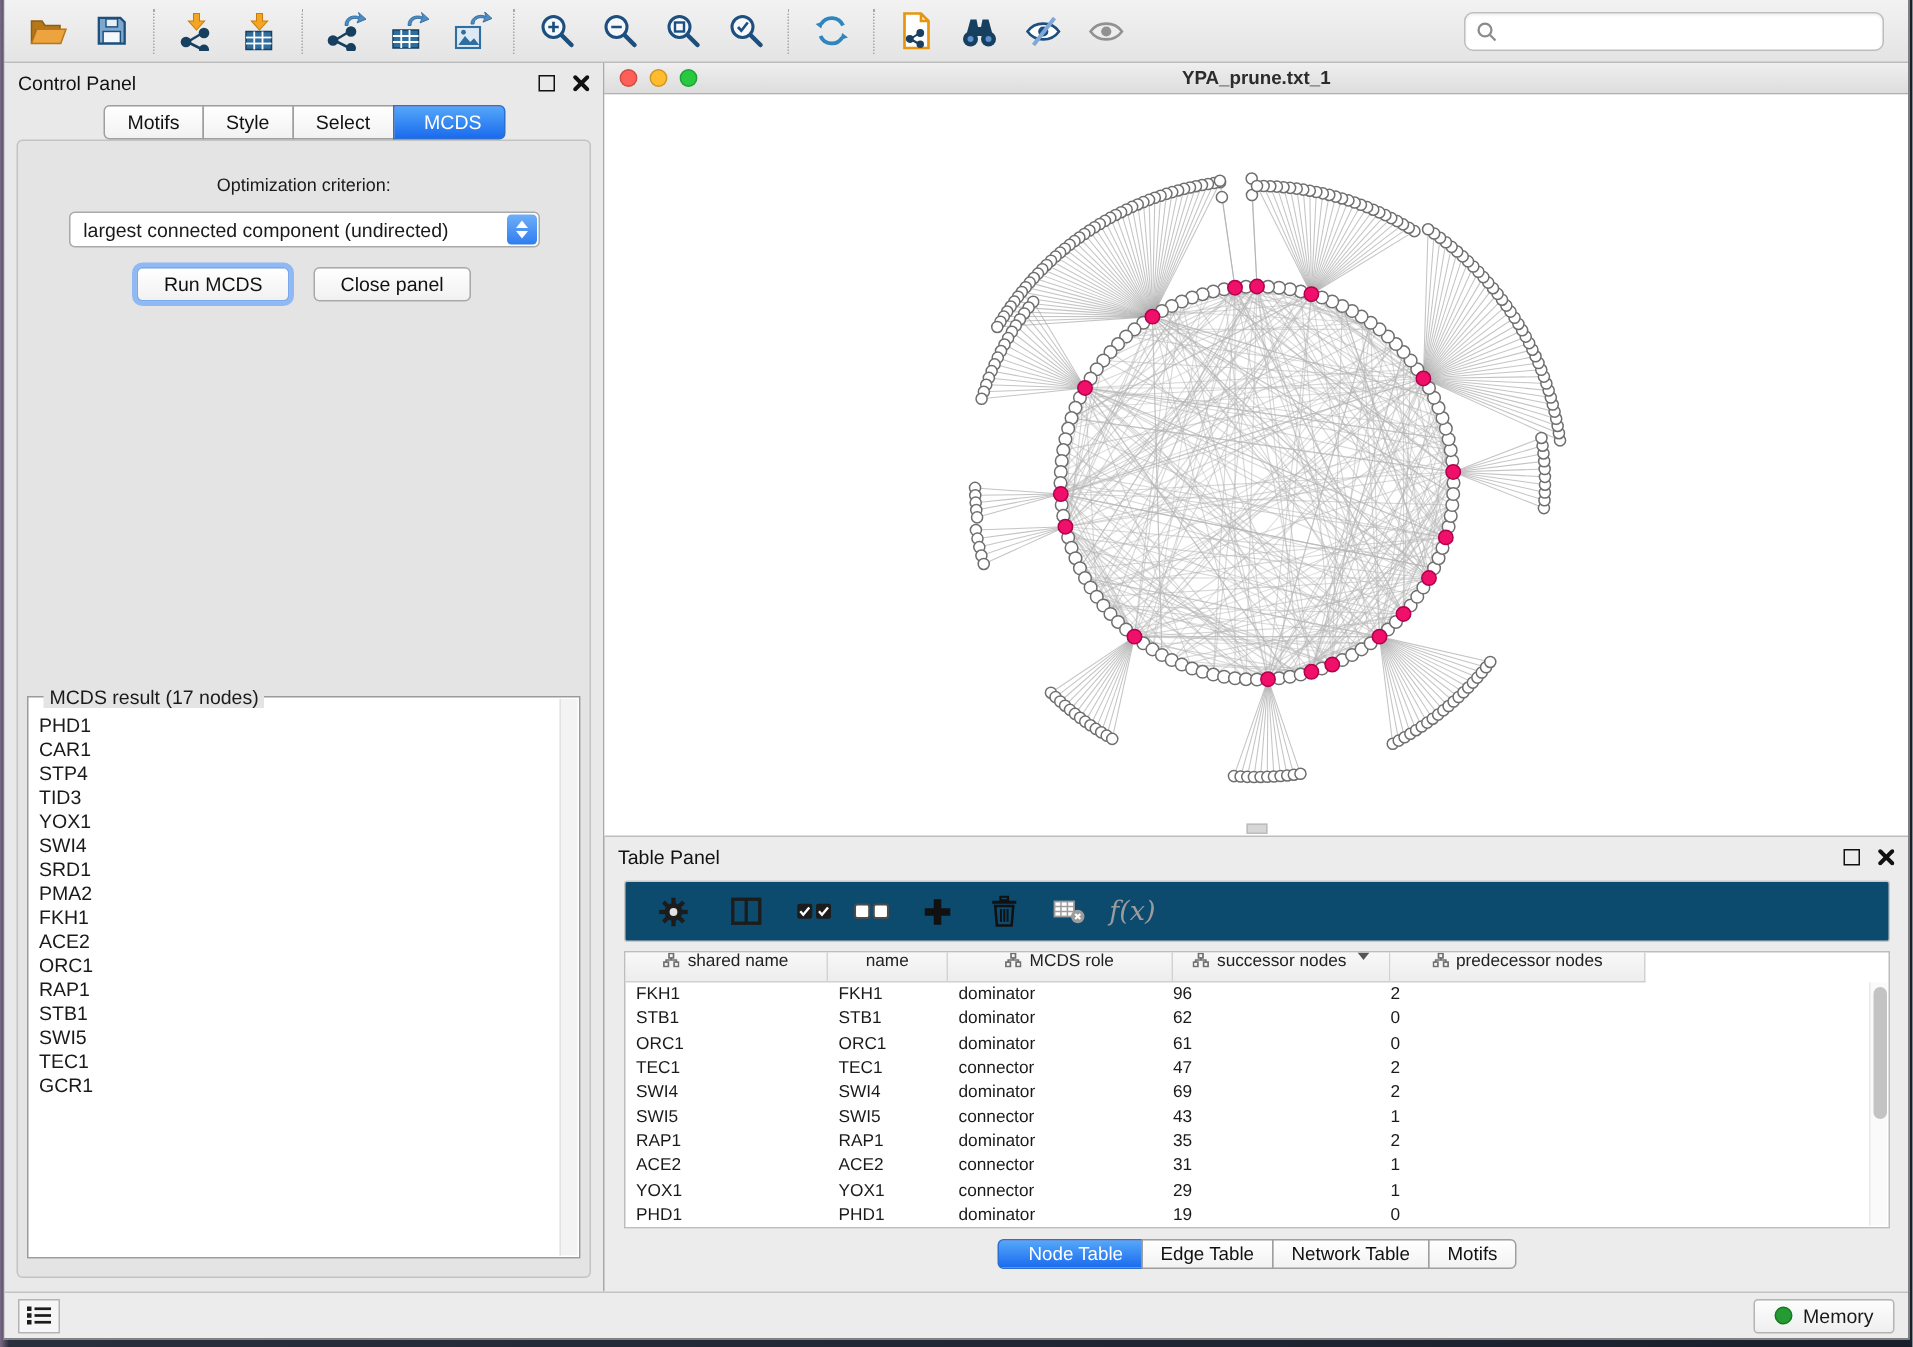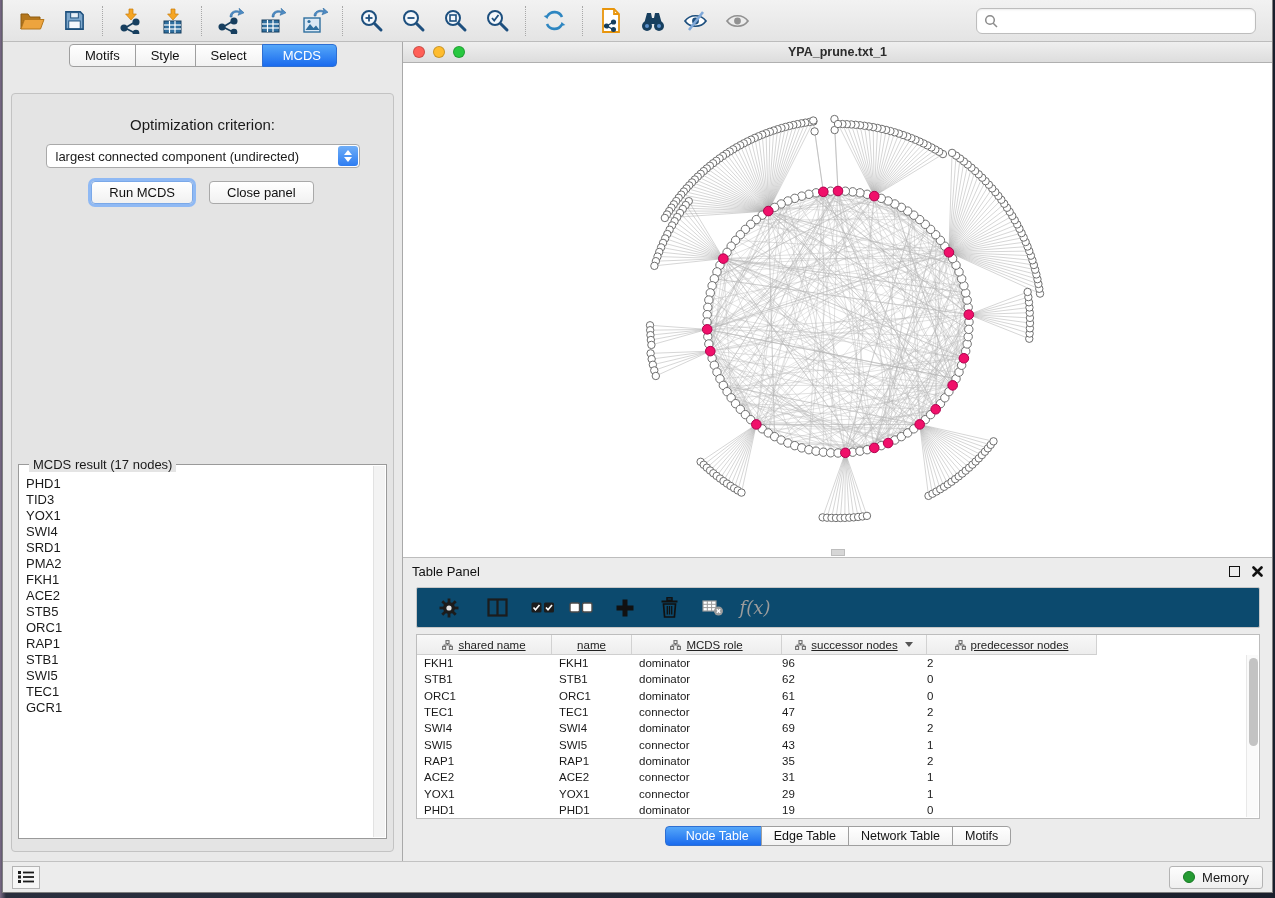--- a/index.html
+++ b/index.html
@@ -30,21 +30,21 @@
   .float-box { width:11px; height:11px; border:1.6px solid #111; background:transparent; }
   .cp-tabs { display:flex; justify-content:center; position:relative; z-index:2; margin-top:2px; }
   .cp-tabs .tab, .tp-tabs .tab { padding:3px 15px; font-size:13px; background:linear-gradient(#ffffff,#f2f2f2);
       border:1px solid #9f9f9f; margin-right:-1px; color:#111; cursor:default; }
   .cp-tabs .tab:first-child, .tp-tabs .tab:first-child { border-radius:4px 0 0 4px; }
   .cp-tabs .tab:last-child, .tp-tabs .tab:last-child { border-radius:0 4px 4px 0; }
   .cp-tabs .tab.active, .tp-tabs .tab.active { background:linear-gradient(#55a7f9,#1a6bee);
       border-color:#2e6fd2; color:#fff;padding-left:20px; }
   .cp-body { position:absolute; top:51px; left:8px; right:8px; bottom:9px;
              background:#e4e4e4; border:1px solid #c3c3c3; border-radius:4px; }
-  .opt-label { text-align:center; margin-top:22px; font-size:15px; }
+  .opt-label { text-align:center; margin-top:22px; font-size:12px; }
   .select { width:314px; height:24px; margin:11px auto 0 auto; background:#fff; border:1px solid #a9a9a9;
             border-radius:4px; display:flex; align-items:center; position:relative; }
   .select .sel-text { padding-left:9px; font-size:13px; }
   .stepper { position:absolute; right:1px; top:1px; bottom:1px; width:20px; border-radius:3px;
              background:linear-gradient(#6faef7,#2e7df2); display:flex; flex-direction:column;
              align-items:center; justify-content:center; gap:2px; }
   .stepper .up { width:0;height:0;border-left:4px solid transparent;border-right:4px solid transparent;border-bottom:5px solid #fff; }
   .stepper .down { width:0;height:0;border-left:4px solid transparent;border-right:4px solid transparent;border-top:5px solid #fff; }
   .btn-row { display:flex; justify-content:center; gap:16px; margin-top:13px; }
   .push-btn { font-size:13px; padding:3px 17px; background:linear-gradient(#ffffff,#f1f1f1);
@@ -73,22 +73,22 @@
 
   
   .table-panel { flex:1; position:relative; }
   .tp-toolbar { margin:3px 12px 0 13px; height:41px; background:#0c4a6e; border:1px solid #c7c7c7;
                 border-radius:2px; display:flex; align-items:center; padding:0 13px; gap:0; }
   .tp-tool { width:38px; height:32px; display:flex; align-items:center; justify-content:center; }
   .fx { font:italic 18px "DejaVu Serif", serif; color:#9c9c9c; }
   .tp-table { margin:6px 12px 0 13px; height:185px; background:#fff; border:1px solid #bdbdbd;
               position:relative; overflow:hidden; }
   .thead { display:flex; height:20px; }
-  .th { display:flex; align-items:center; justify-content:center; gap:5px; font-size:11.5px; color:#222;
-        background:linear-gradient(#f8f8f8,#ededed); border-right:1px solid #d2d2d2; border-bottom:1px solid #cfcfcf;text-decoration:underline; }
+  .th { display:flex; justify-content:center; gap:5px; font-size:11.5px; color:#222;
+        background:linear-gradient(#f8f8f8,#ededed); border-right:1px solid #d2d2d2; border-bottom:1px solid #cfcfcf; }
   .sort-chevron { width:0; height:0; border-left:4px solid transparent; border-right:4px solid transparent;
                   border-top:5px solid #555; margin-left:2px; }
   .tbody { position:absolute; top:20px; left:0; right:13px; bottom:0; }
   .tr { display:flex; height:16.3px; align-items:center; }
   .td { font-size:11.5px; overflow:hidden; white-space:nowrap; }
   .td.left { text-align:left; padding-left:7px; }
   .td.num  { text-align:left; padding-right:12px; }
   .vscroll { position:absolute; top:20px; right:1px; bottom:1px; width:12px; background:#fafafa; border-left:1px solid #e8e8e8; }
   .vthumb { position:absolute; top:3px; left:1.5px; width:9px; height:88px; background:#c3c3c3; border-radius:5px; }
   .tp-tabs { display:flex; justify-content:center; margin-top:7px; }
@@ -266,20 +266,32 @@
         <circle cx="6" cy="6" r="4.3" fill="none" stroke="#8b8b8b" stroke-width="1.5"></circle>
         <line x1="9.2" y1="9.2" x2="13" y2="13" stroke="#8b8b8b" stroke-width="1.5"></line>
       </svg>
       <input type="text" placeholder="" style="">
     </div>
   </div>
 
   <div class="main">
 
     <div class="control-panel">
+      <div class="panel-header">
+        <span>Control Panel</span>
+        <span class="hdr-icons">
+          <span class="float-box"></span>
+          <svg width="11" height="11" viewBox="0 0 11 11">
+            <g stroke="#111" stroke-width="2.6" stroke-linecap="round">
+                <line x1="1.5" y1="1.5" x2="9.5" y2="9.5"></line>
+                <line x1="9.5" y1="1.5" x2="1.5" y2="9.5"></line>
+              </g>
+          </svg>
+        </span>
+      </div>
       <div class="cp-tabs">
           <div class="tab">Motifs</div>
           <div class="tab">Style</div>
           <div class="tab">Select</div>
           <div class="tab active">MCDS</div>
         </div>
       <div class="cp-body">
         <div class="opt-label">Optimization criterion:</div>
         <div class="select">
           <span class="sel-text">largest connected component (undirected)</span>
@@ -289,28 +301,29 @@
             </span>
         </div>
         <div class="btn-row">
           <button class="push-btn focused">Run MCDS</button>
           <button class="push-btn">Close panel</button>
         </div>
         <div class="mcds-fieldset">
           <span class="mcds-legend">MCDS result (17 nodes)</span>
           <div class="mcds-list">
               <div class="mcds-item">PHD1</div>
+              <div class="mcds-item">CAR1</div>
+              <div class="mcds-item">STP4</div>
               <div class="mcds-item">TID3</div>
               <div class="mcds-item">YOX1</div>
               <div class="mcds-item">SWI4</div>
               <div class="mcds-item">SRD1</div>
               <div class="mcds-item">PMA2</div>
               <div class="mcds-item">FKH1</div>
               <div class="mcds-item">ACE2</div>
-              <div class="mcds-item">STB5</div>
               <div class="mcds-item">ORC1</div>
               <div class="mcds-item">RAP1</div>
               <div class="mcds-item">STB1</div>
               <div class="mcds-item">SWI5</div>
               <div class="mcds-item">TEC1</div>
               <div class="mcds-item">GCR1</div>
             </div>
           <div class="mcds-track"></div>
         </div>
       </div>

